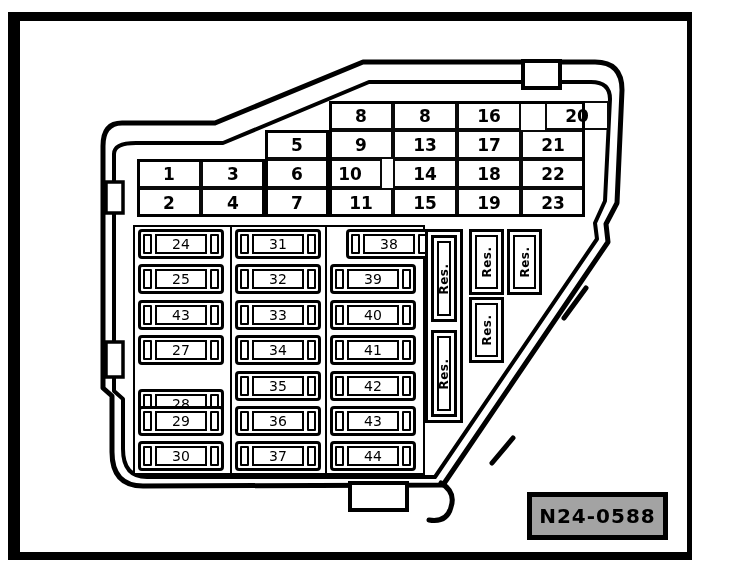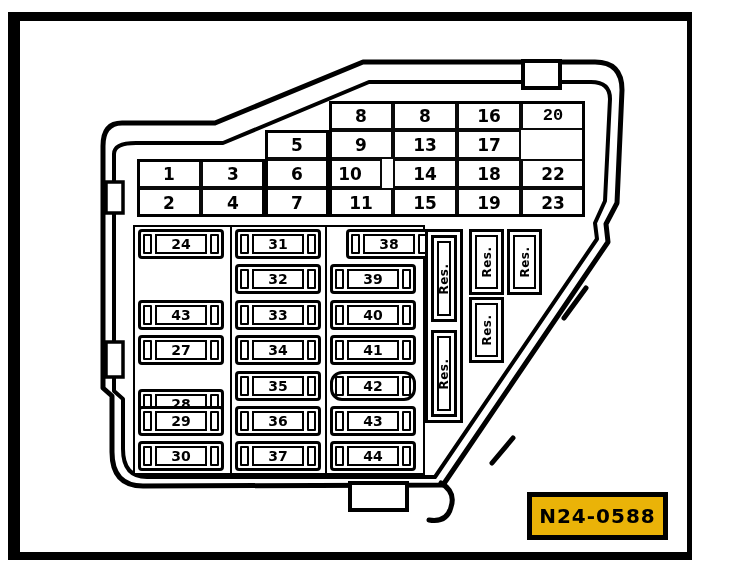--- a/index.html
+++ b/index.html
@@ -17,36 +17,36 @@
   .gblock{position:absolute;box-sizing:border-box;border:3px solid #000;pointer-events:none;}
 
   
   #fuse-block{position:absolute;left:133px;top:225px;width:292px;height:250px;box-sizing:border-box;
               border:2px solid #000;background:#fff;}
   .fdivider{position:absolute;top:0;bottom:0;width:2px;background:#000;}
   .slot{position:absolute;width:86px;height:30px;box-sizing:border-box;border:3px solid #000;
         border-radius:4px;background:#fff;display:flex;align-items:stretch;gap:3px;padding:2px;}
   .pin{width:9px;box-sizing:border-box;border:2px solid #000;border-radius:1px;background:#fff;}
   .fnum{flex:1;box-sizing:border-box;border:2px solid #000;display:flex;align-items:center;
-        justify-content:center;font-size:14px;font-weight:700;line-height:1;background:#fff;}
+        justify-content:center;font-size:14px;font-weight:400;line-height:1;background:#fff;}
 
   
   .resgroup{position:absolute;box-sizing:border-box;border:3px solid #000;background:#fff;
             display:flex;flex-direction:column;justify-content:space-between;padding:3px;}
   .resslot{position:relative;box-sizing:border-box;border:3px solid #000;background:#fff;
            display:flex;align-items:center;justify-content:center;}
   .resgroup .resslot{position:static;width:auto;}
   .resinner{box-sizing:border-box;border:2px solid #000;width:calc(100% - 6px);height:calc(100% - 6px);
             display:flex;align-items:center;justify-content:center;overflow:hidden;}
   .resinner span{transform:rotate(-90deg);font-size:12px;font-weight:700;white-space:nowrap;
                  letter-spacing:.5px;}
 
   
   #part-label{position:absolute;left:527px;top:492px;width:141px;height:48px;box-sizing:border-box;
-              border:5px solid #000;background:#eab308;display:flex;align-items:center;justify-content:center;
+              border:5px solid #000;background:#a3a3a3;display:flex;align-items:center;justify-content:center;
               font-size:20px;font-weight:700;letter-spacing:1px;}
 </style>
 </head>
 <body>
 
 <div id="canvas">
 
   <div id="frame"></div>
 
   <svg id="outline-svg" width="736" height="580" viewBox="0 0 736 580">
@@ -65,21 +65,22 @@
       <rect x="523" y="61" width="37" height="27" stroke-width="4"></rect>
       <rect x="350" y="483" width="57" height="27" stroke-width="4"></rect>
       <rect x="106" y="182" width="17" height="31" stroke-width="3.5"></rect>
       <rect x="106" y="342" width="17" height="35" stroke-width="3.5"></rect>
     </g>
   </svg>
 
   <div id="relay-grid">
       <div class="gcell" style="left: 384px; top: 87px;">23</div>
       <div class="gcell" style="left: 384px; top: 58px;">22</div>
-      <div class="gcell" style="left: 384px; top: 0px; font-family: Liberation Mono, monospace;">20</div>
+      <div class="gcell" style="left: 384px; top: 29px;">21</div>
+      <div class="gcell" style="left: 408px; top: 0px;">20</div>
       <div class="gcell" style="left: 320px; top: 87px;">19</div>
       <div class="gcell" style="left: 320px; top: 58px;">18</div>
       <div class="gcell" style="left: 320px; top: 29px;">17</div>
       <div class="gcell" style="left: 320px; top: 0px;">16</div>
       <div class="gcell" style="left: 256px; top: 87px;">15</div>
       <div class="gcell" style="left: 256px; top: 58px;">14</div>
       <div class="gcell" style="left: 256px; top: 29px;">13</div>
       <div class="gcell" style="left: 256px; top: 0px;">8</div>
       <div class="gcell" style="left: 192px; top: 87px;">11</div>
       <div class="gcell" style="left: 181px; top: 58px;">10</div>
@@ -100,20 +101,25 @@
 
   <div id="fuse-block">
     <div class="fdivider" style="left:95px;"></div>
     <div class="fdivider" style="left:190px;"></div>
 
   <div class="slot" style="left: 3px; top: 2px;">
         <span class="pin"></span>
         <span class="fnum">24</span>
         <span class="pin"></span>
       </div>
+      <div class="slot" style="left: 3px; top: 37.4px;">
+        <span class="pin"></span>
+        <span class="fnum">25</span>
+        <span class="pin"></span>
+      </div>
       <div class="slot" style="left: 3px; top: 72.8px;">
         <span class="pin"></span>
         <span class="fnum">43</span>
         <span class="pin"></span>
       </div>
       <div class="slot" style="left: 3px; top: 108.2px;">
         <span class="pin"></span>
         <span class="fnum">27</span>
         <span class="pin"></span>
       </div>
@@ -180,21 +186,21 @@
       <div class="slot" style="left: 195px; top: 72.8px;">
         <span class="pin"></span>
         <span class="fnum">40</span>
         <span class="pin"></span>
       </div>
       <div class="slot" style="left: 195px; top: 108.2px;">
         <span class="pin"></span>
         <span class="fnum">41</span>
         <span class="pin"></span>
       </div>
-      <div class="slot" style="left: 195px; top: 143.6px; border-radius: 12px;">
+      <div class="slot" style="left: 195px; top: 143.6px;">
         <span class="pin"></span>
         <span class="fnum">42</span>
         <span class="pin"></span>
       </div>
       <div class="slot" style="left: 195px; top: 179px;">
         <span class="pin"></span>
         <span class="fnum">43</span>
         <span class="pin"></span>
       </div>
       <div class="slot" style="left: 195px; top: 214.4px;">

